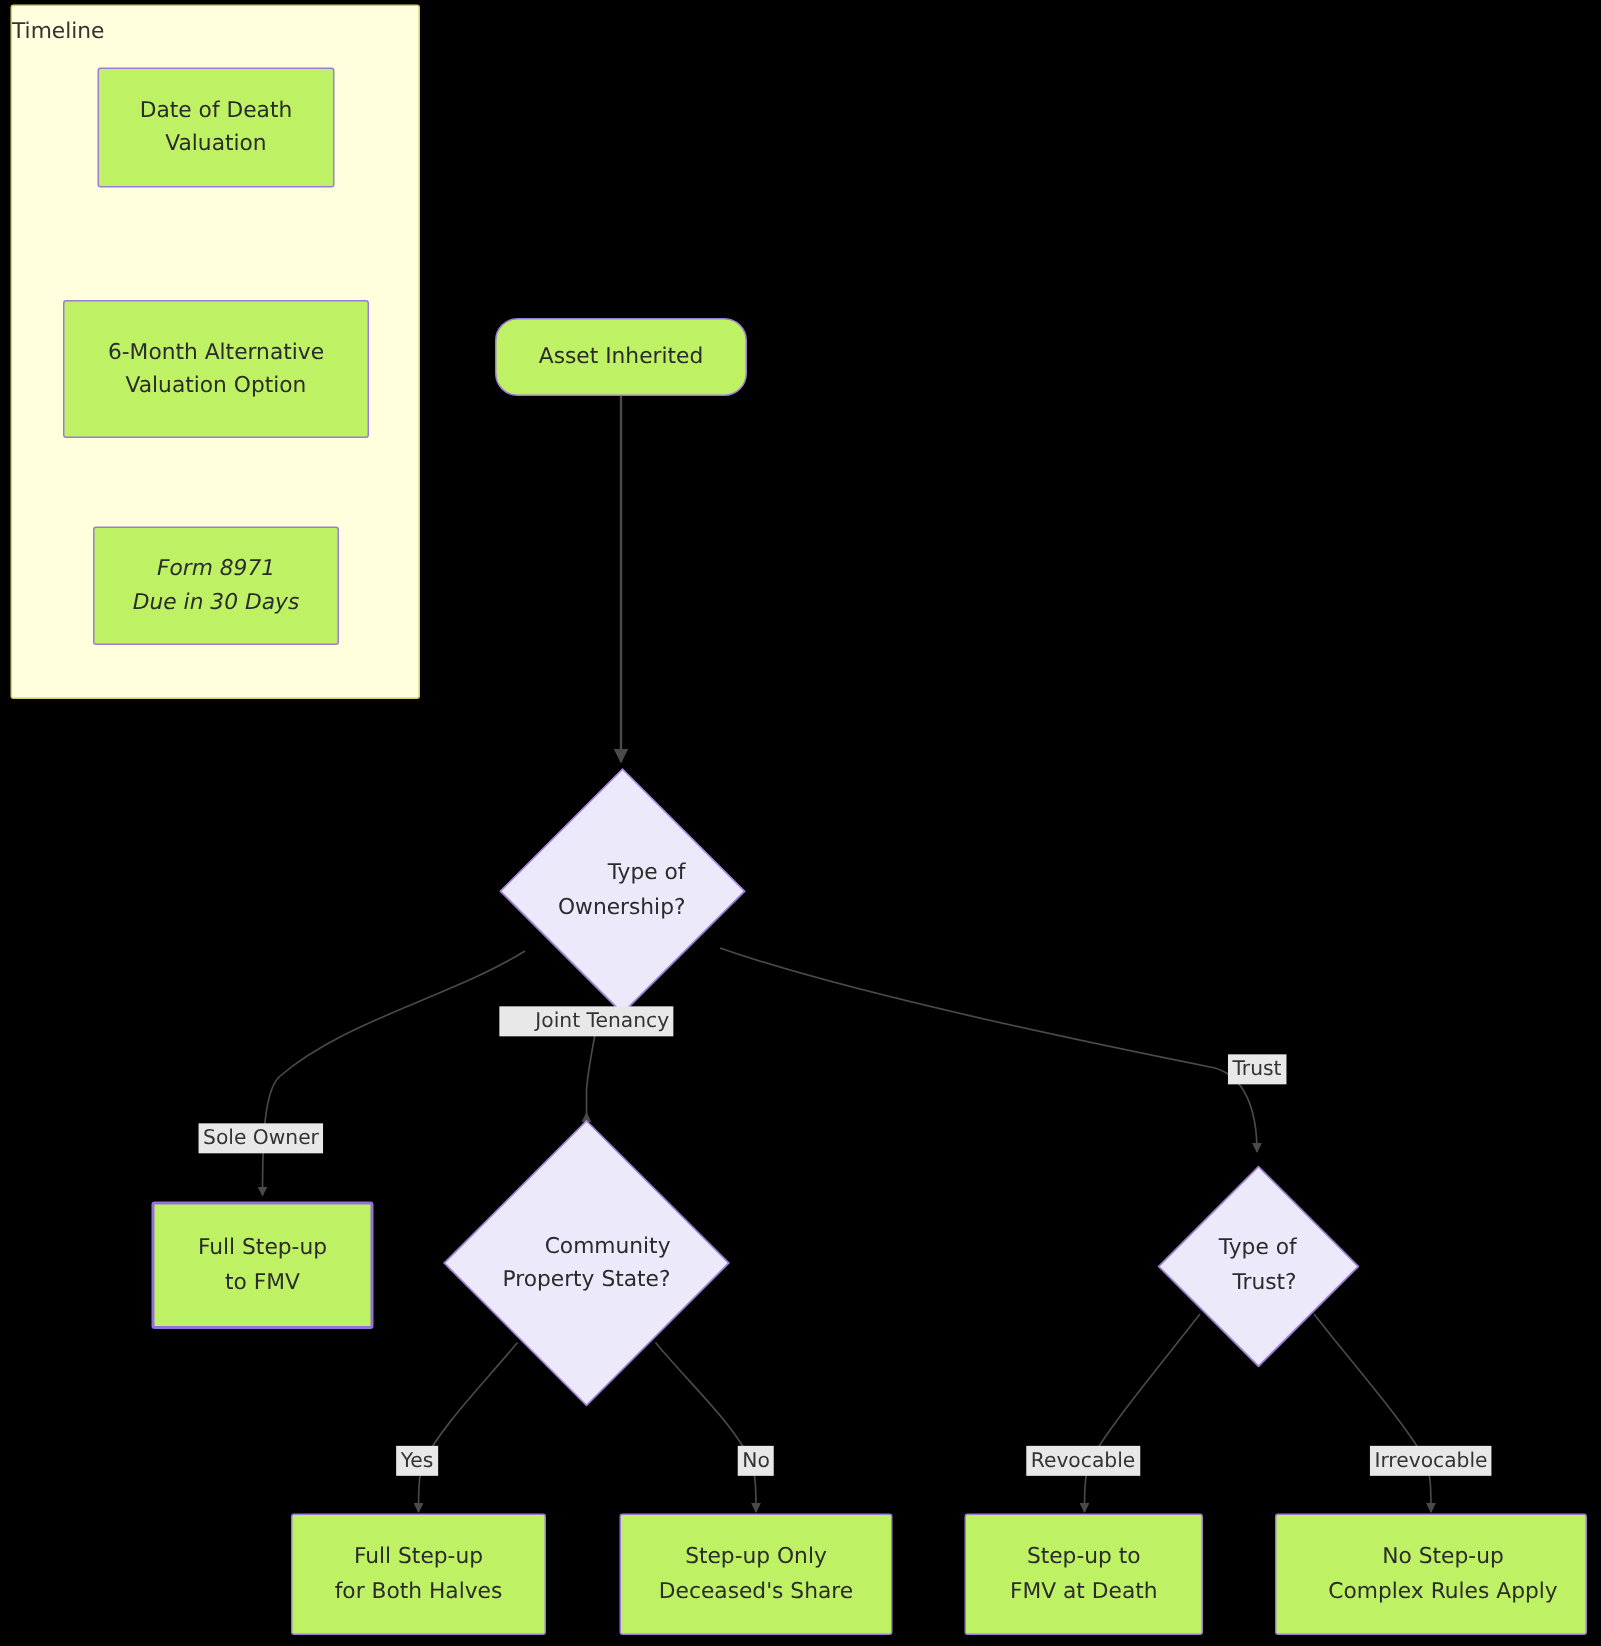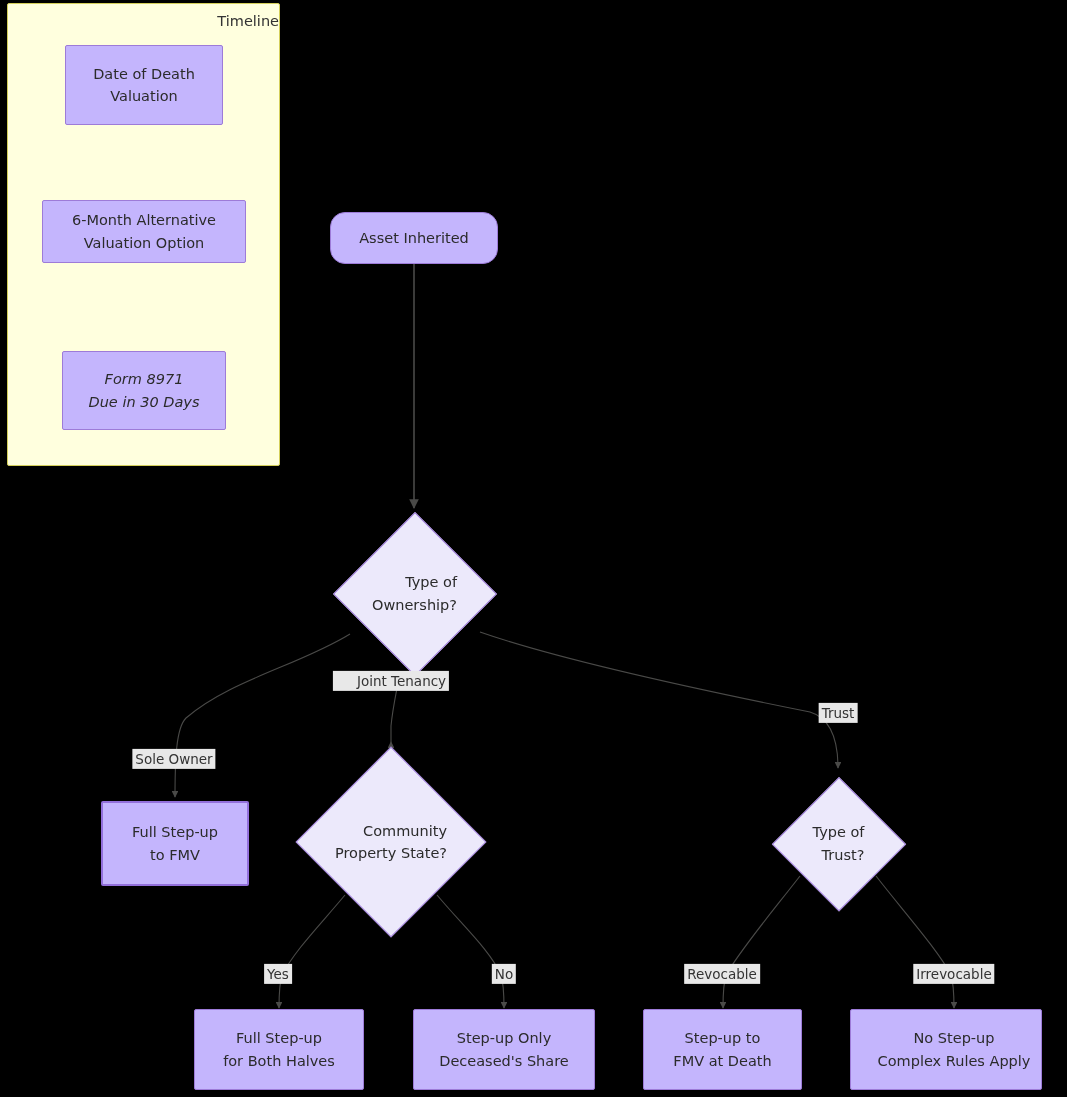--- a/index.html
+++ b/index.html
@@ -9,28 +9,28 @@
   }
   #canvas{position:absolute;inset:0;width:1067px;height:1097px;}
   svg.edges{position:absolute;left:0;top:0;width:1067px;height:1097px;pointer-events:none;}
 
   
   .subgraph{
     position:absolute;box-sizing:border-box;
     background:#ffffde;border:1px solid #d4cf5a;border-radius:2px;
   }
   .subgraph-title{
-    position:absolute;left:0;right:0;top:9px;text-align:right;
+    position:absolute;left:0;right:0;top:9px;text-align:left;
     font-size:14.5px;color:#333333;
   }
 
   
   .node{
     position:absolute;box-sizing:border-box;
-    background:#c4b5fd;border:1px solid #9d7bd8;border-radius:2px;
+    background:#bef264;border:1px solid #9d7bd8;border-radius:2px;
     display:flex;align-items:center;justify-content:center;
     text-align:center;font-size:14.5px;color:#2b2b2b;line-height:1.55;
   }
   .node.strong{border-width:2px;border-color:#9370db;}
   .node .lbl{white-space:pre-line;}
 
   
   .diamond{position:absolute;}
   .diamond .shape{
     position:absolute;left:50%;top:50%;
@@ -85,21 +85,21 @@
 
   <div class="subgraph" style="left:7px;top:3px;width:273px;height:463px;">
     <div class="subgraph-title">Timeline</div>
   </div>
 
   <div class="node" style="left:65px;top:45px;width:158px;height:80px;">
     <span class="lbl">Date of Death
 Valuation</span>
   </div>
 
-  <div class="node" style="left:42px;top:200px;width:204px;height:63px;">
+  <div class="node" style="left:42px;top:200px;width:204px;height:92px;">
     <span class="lbl">6-Month Alternative
 Valuation Option</span>
   </div>
 
   <div class="node" style="left:62px;top:351px;width:164px;height:79px;font-style:italic;">
     <span class="lbl">Form 8971
 Due in 30 Days</span>
   </div>
 
   <div class="node" style="left:330px;top:212px;width:168px;height:52px;border-radius:15px;">
@@ -137,21 +137,21 @@
   <div class="node" style="left:413px;top:1009px;width:182px;height:81px;">
     <span class="lbl">Step-up Only
 Deceased's Share</span>
   </div>
 
   <div class="node" style="left:643px;top:1009px;width:159px;height:81px;">
     <span class="lbl">Step-up to
 FMV at Death</span>
   </div>
 
-  <div class="node" style="left:850px;top:1009px;width:192px;height:81px;padding-left:16px;">
+  <div class="node" style="left:850px;top:1009px;width:208px;height:81px;padding-left:16px;">
     <span class="lbl">No Step-up
 Complex Rules Apply</span>
   </div>
 
   <div class="edge-label" style="left:174px;top:713px;margin-top:46px;">Sole Owner</div>
 
   <div class="edge-label" style="left:391px;top:681px;padding-left:24px;">Joint Tenancy</div>
 
   <div class="edge-label" style="left:838px;top:713px;">Trust</div>
 

